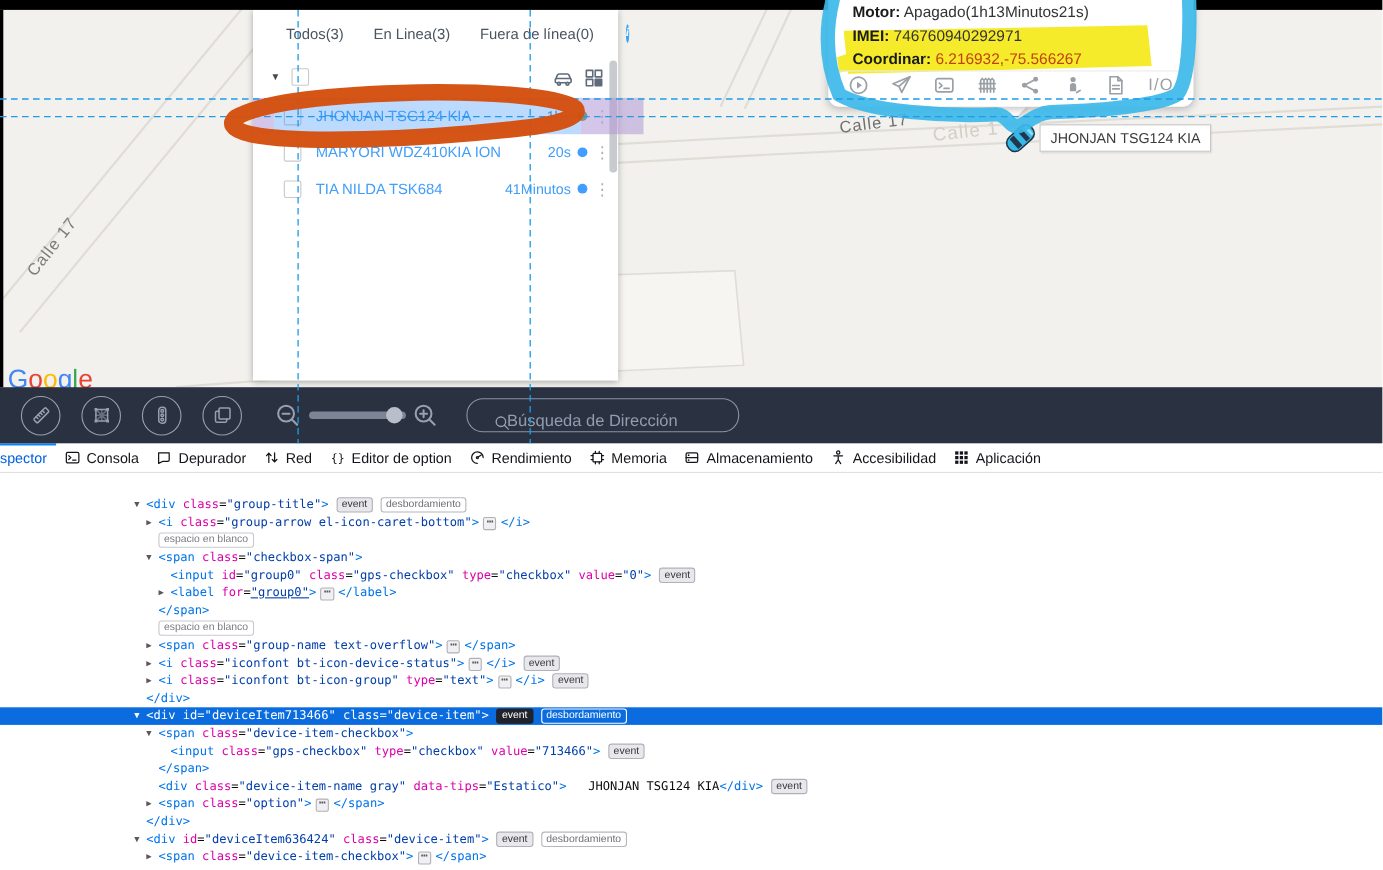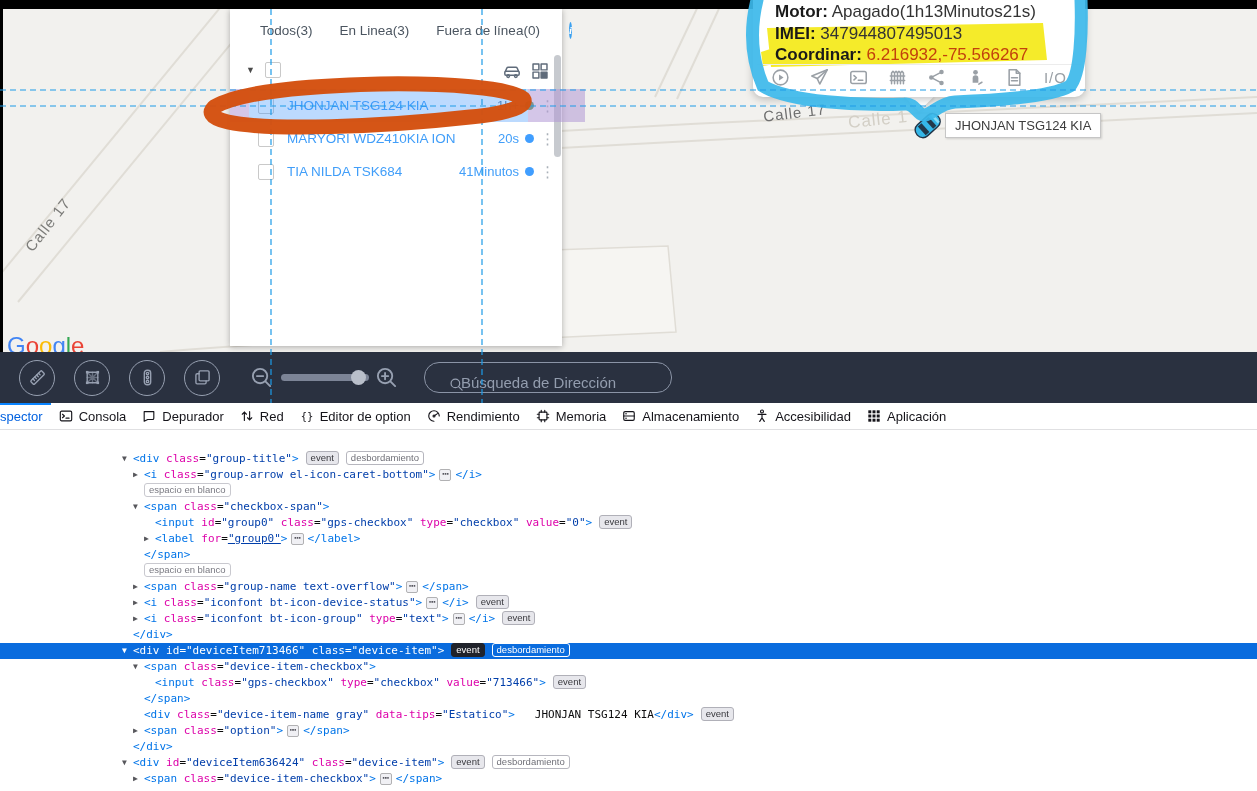--- a/index.html
+++ b/index.html
@@ -14,21 +14,21 @@
   #google-logo{position:absolute;left:7px;top:332px;font-size:24px;font-weight:500;z-index:6;}
   
   #car-marker{position:absolute;left:908px;top:106px;z-index:20;}
   #marker-label{position:absolute;left:945px;top:113px;background:#fff;border:1px solid #c6c6c6;
     box-shadow:1px 1px 2px rgba(0,0,0,.15);padding:4px 9px;font-size:13px;color:#3c3c3c;z-index:20;white-space:nowrap;}
   
   #popup{position:absolute;left:753px;top:0;width:332px;height:97px;background:#fff;z-index:50;
     border-radius:0 0 10px 10px;box-shadow:0 2px 8px rgba(0,0,0,.25);}
   #popup-arrow{position:absolute;left:908px;top:85px;width:22px;height:22px;background:#fff;
     transform:rotate(45deg);z-index:49;box-shadow:2px 2px 3px rgba(0,0,0,.12);}
-  #popup .pline{position:absolute;left:22px;font-size:17px;color:#333;white-space:nowrap;z-index:3;}
+  #popup .pline{position:absolute;left:22px;font-size:14px;color:#333;white-space:nowrap;z-index:3;}
   #popup .pline b{color:#1a1a1a;}
   #popup .divider{position:absolute;left:4px;right:4px;top:64px;border-top:1px solid #ececec;z-index:3;}
   #popup-icons{position:absolute;left:18px;top:68px;width:296px;display:flex;align-items:center;
     justify-content:space-between;color:#9aa0a6;z-index:3;}
   #popup-icons .pic svg{width:19px;height:19px;}
   #io-label{font-size:15px;color:#9aa0a6;letter-spacing:1px;}
   #yellow-hl{position:absolute;left:0;top:0;z-index:2;pointer-events:none;}
   #cyan-scribble{position:absolute;left:735px;top:0;z-index:56;pointer-events:none;}
   
   #panel{position:absolute;left:230px;top:9px;width:332px;height:337px;background:#fff;z-index:30;
@@ -151,21 +151,21 @@
     </g>
   </svg>
   <div id="marker-label">JHONJAN TSG124 KIA</div>
 
   <div id="popup-arrow"></div>
   <div id="popup">
     <svg id="yellow-hl" width="332" height="97">
       <path d="M14,28 L290,23 L294,60 L18,67 Z M8,52 L20,48 L22,64 L10,66 Z" fill="#f4e80c" opacity="0.88"></path>
     </svg>
     <div class="pline" style="top:2px;"><b>Motor:</b><span> Apagado(1h13Minutos21s)</span></div>
-    <div class="pline" style="top:24px;"><b>IMEI:</b><span> 347944807495013</span></div>
+    <div class="pline" style="top:24px;"><b>IMEI:</b><span> 746760940292971</span></div>
     <div class="pline" style="top:45px;"><b>Coordinar:</b><span style="color:#c2410c;"> 6.216932,-75.566267</span></div>
     <div class="divider"></div>
     <div id="popup-icons">
 
       <span class="pic" style="width: 19px; height: 19px; display: inline-block;"><svg viewBox="0 0 16 16" width="100%" height="100%" fill="none" stroke="currentColor" stroke-width="1.3" stroke-linecap="round" stroke-linejoin="round">
             <circle cx="8" cy="8" r="6.2"></circle>
             <path d="M6.8 5.4L10.6 8l-3.8 2.6z" fill="currentColor" stroke="none"></path>
           </svg></span>
         <span class="pic" style="width: 19px; height: 19px; display: inline-block;"><svg viewBox="0 0 16 16" width="100%" height="100%" fill="none" stroke="currentColor" stroke-width="1.3" stroke-linecap="round" stroke-linejoin="round">
             <path d="M14.5 1.5L1.5 6.8l4.6 2.1 2.1 4.6z"></path>

